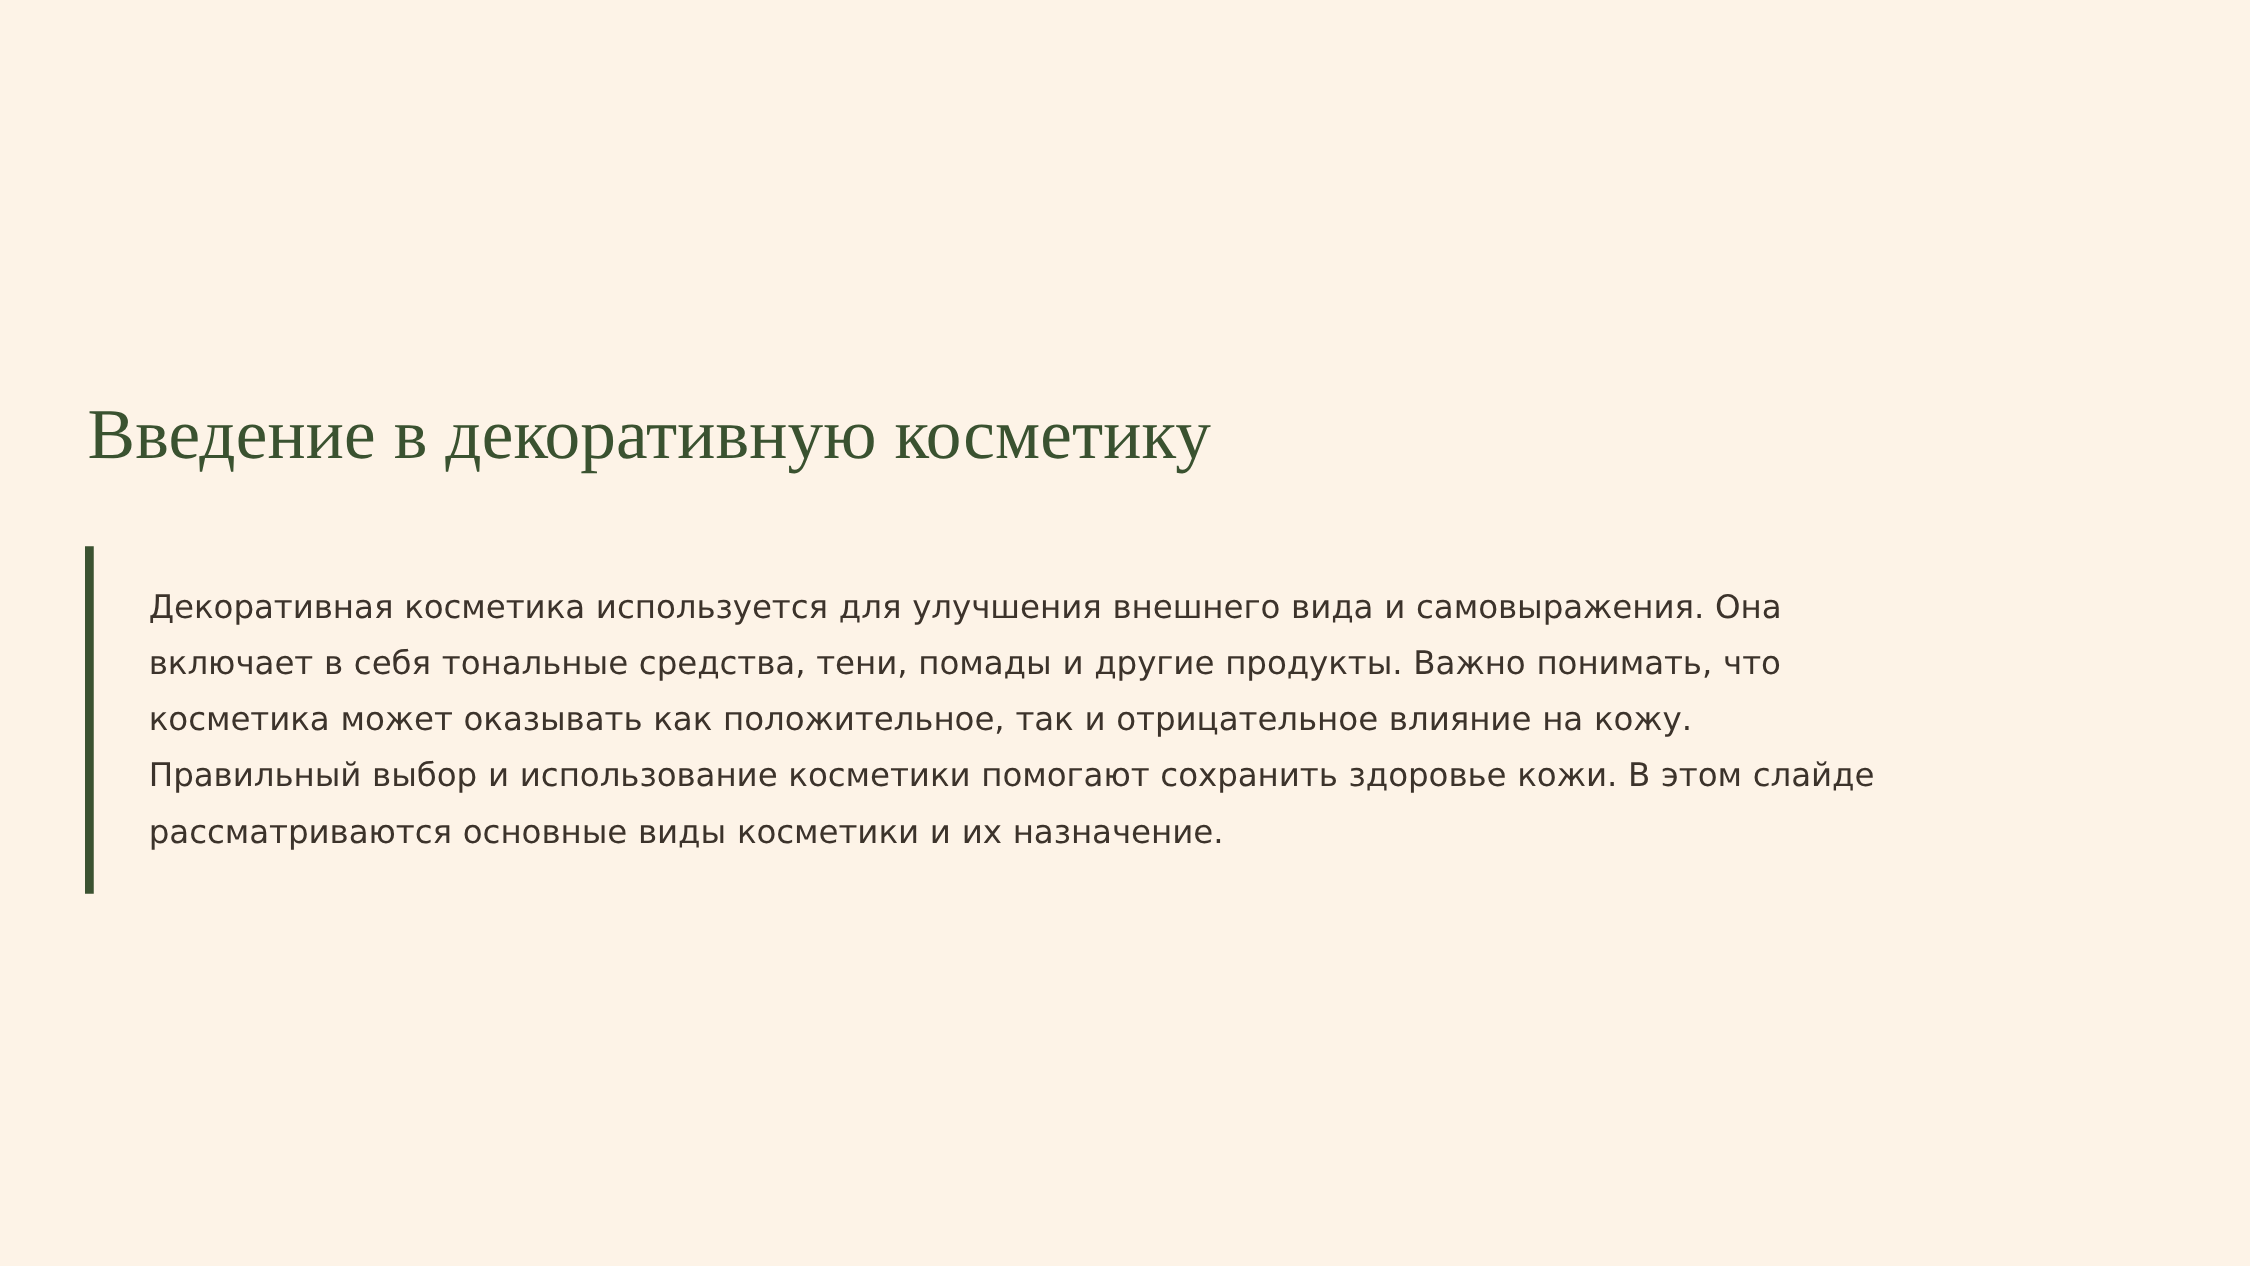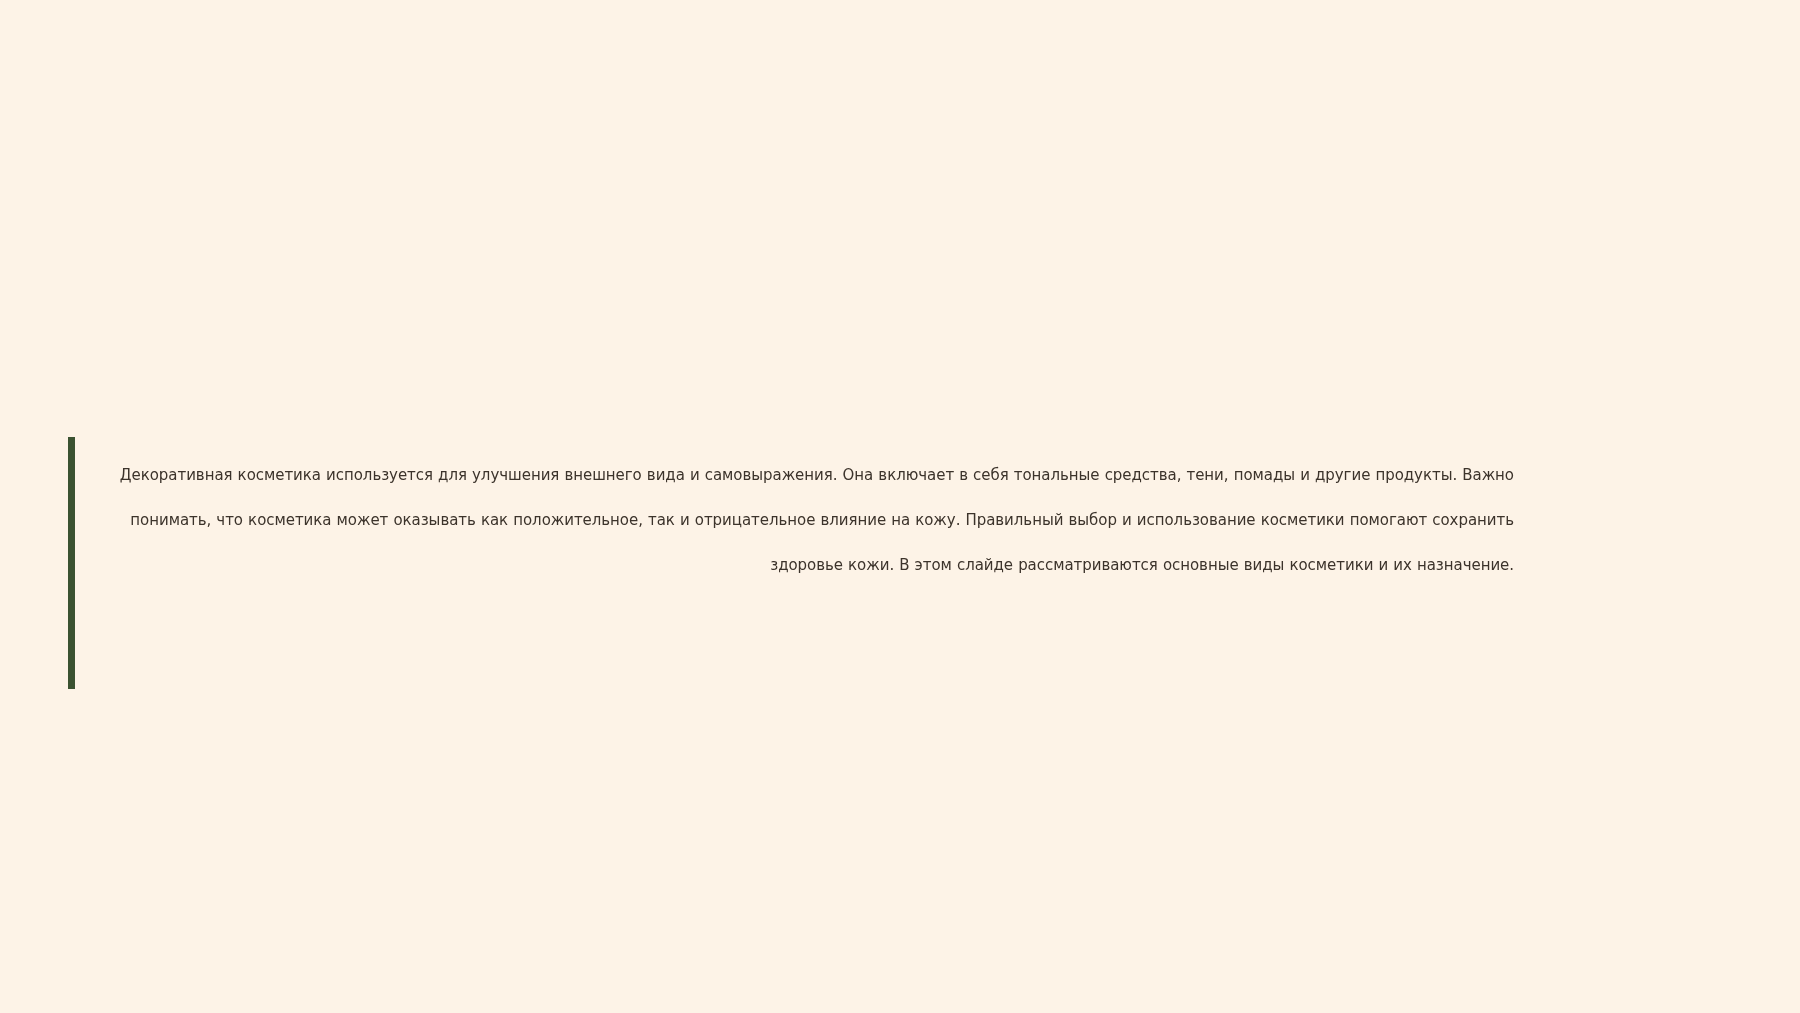--- a/index.html
+++ b/index.html
@@ -55,35 +55,36 @@
   }
 
   .body-text-wrap {
     flex: 1 1 auto;
     padding-left: 44px;
     padding-top: 1px;
   }
 
   .body-text {
     font-family: "DejaVu Sans", "Liberation Sans", sans-serif;
-    font-size: 15px;
+    font-size: 26px;
     font-weight: 400;
     line-height: 45px;
     color: #3c332b;
-    text-align: right;
+    text-align: left;
     max-width: 1395px;
     letter-spacing: -0.05px;
     word-spacing: 0.4px;
   }
 </style>
 </head>
 <body>
 
 <div class="slide">
 
+  <h1 class="slide-title">Введение в декоративную косметику</h1>
 
   <div class="body-block">
     <div class="accent-bar"></div>
     <div class="body-text-wrap">
       <p class="body-text">Декоративная косметика используется для улучшения внешнего вида и самовыражения. Она включает в себя тональные средства, тени, помады и другие продукты. Важно понимать, что косметика может оказывать как положительное, так и отрицательное влияние на кожу. Правильный выбор и использование косметики помогают сохранить здоровье кожи. В этом слайде рассматриваются основные виды косметики и их назначение.</p>
     </div>
   </div>
 
 </div>
 

